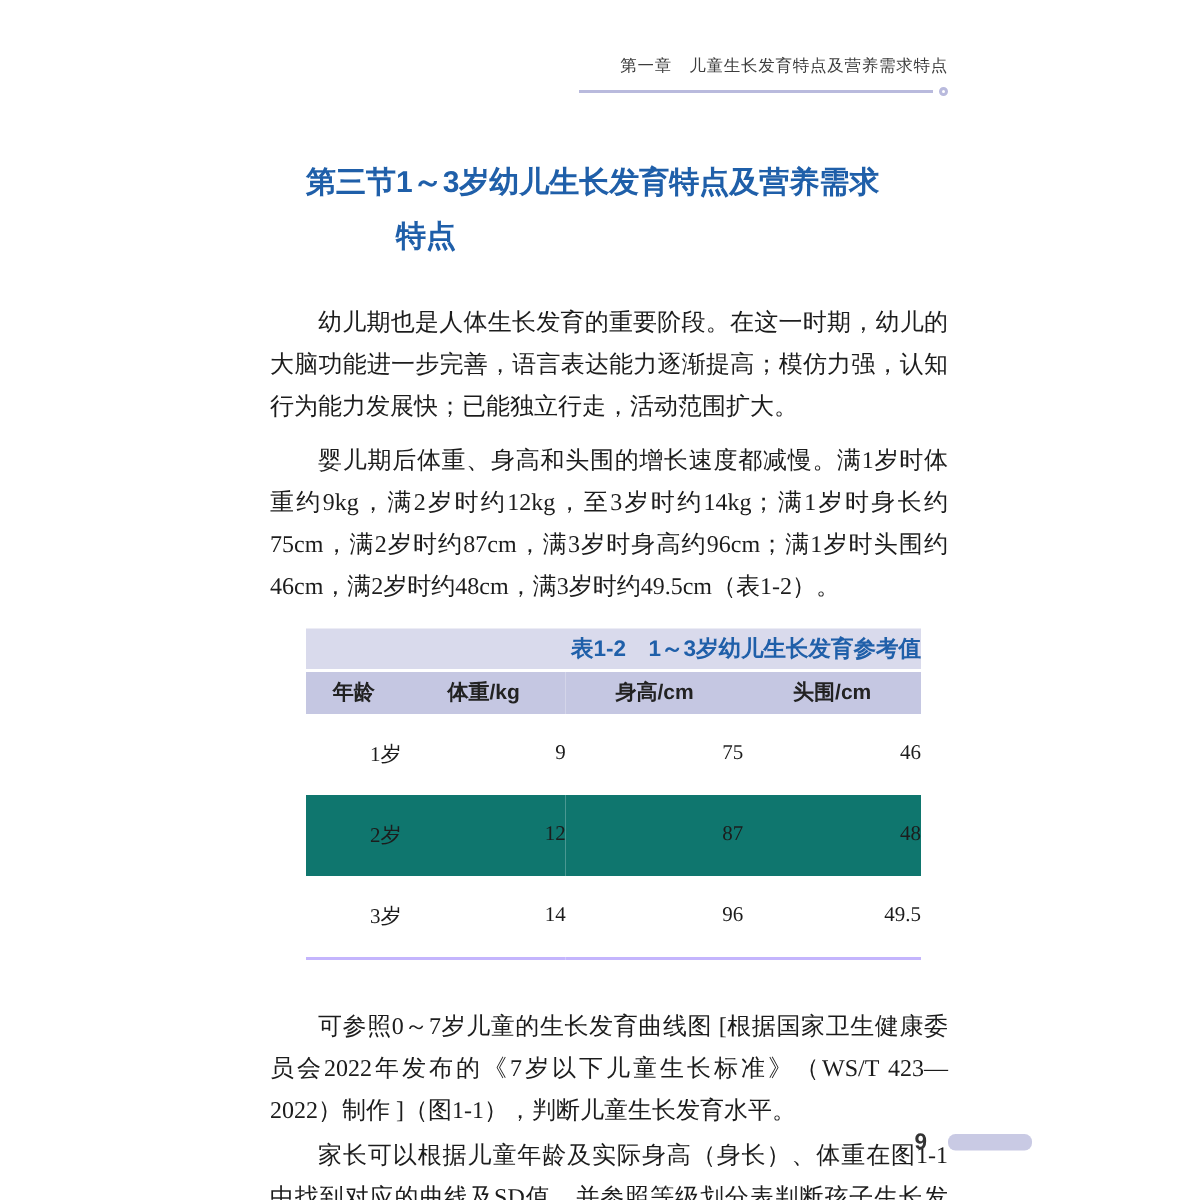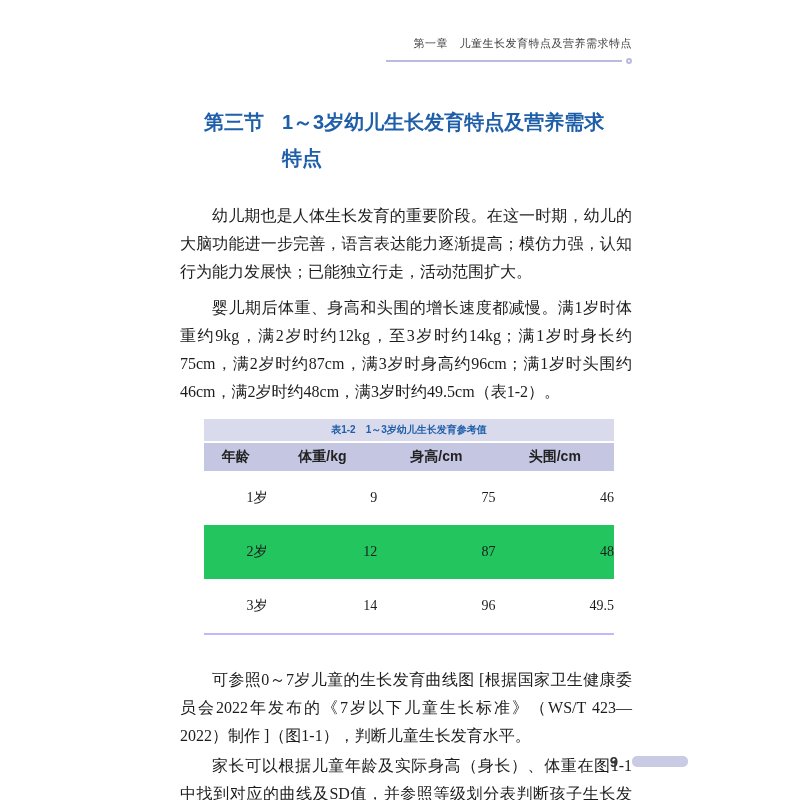--- a/index.html
+++ b/index.html
@@ -45,21 +45,20 @@
   
   .content {
     position: absolute;
     left: 180px;
     right: 168px;
     top: 104px;
   }
 
   .section-title {
     display: flex;
-    gap: 18px;
     font-family: "Liberation Sans", "DejaVu Sans", sans-serif;
     font-weight: bold;
     font-size: 20px;
     line-height: 1.8;
     color: #1f5fa9;
     margin-left: 24px;
   }
   .section-label { flex: none; }
 
   .para {
@@ -95,22 +94,22 @@
   .table-block {
     margin-top: 13px;
     margin-left: 24px;
     margin-right: 18px;
   }
   .table-caption {
     background: #d9daec;
     color: #1f5fa9;
     font-family: "Liberation Sans", "DejaVu Sans", sans-serif;
     font-weight: bold;
-    font-size: 10px;
-    text-align: center;
+    font-size: 15px;
+    text-align: right;
     padding: 4px 0;
     margin-bottom: 2px;
   }
   table.growth {
     width: 100%;
     border-collapse: collapse;
     font-size: 14px;
     border-bottom: 2px solid #c4b5fd;
   }
   table.growth th {
@@ -119,21 +118,21 @@
     font-weight: 600;
     color: #222222;
     padding: 5px 0;
     text-align: center;
   }
   table.growth td {
     padding: 18px 0;
     text-align: right;
     color: #1c1c1c;
   }
-  table.growth tr.alt { background: #22c55e; }
+  table.growth tr.alt { background: #0f766e; }
 
   
   .page-footer {
     position: absolute;
     bottom: 30px;
     right: 112px;
     display: flex;
     align-items: center;
     gap: 14px;
   }

